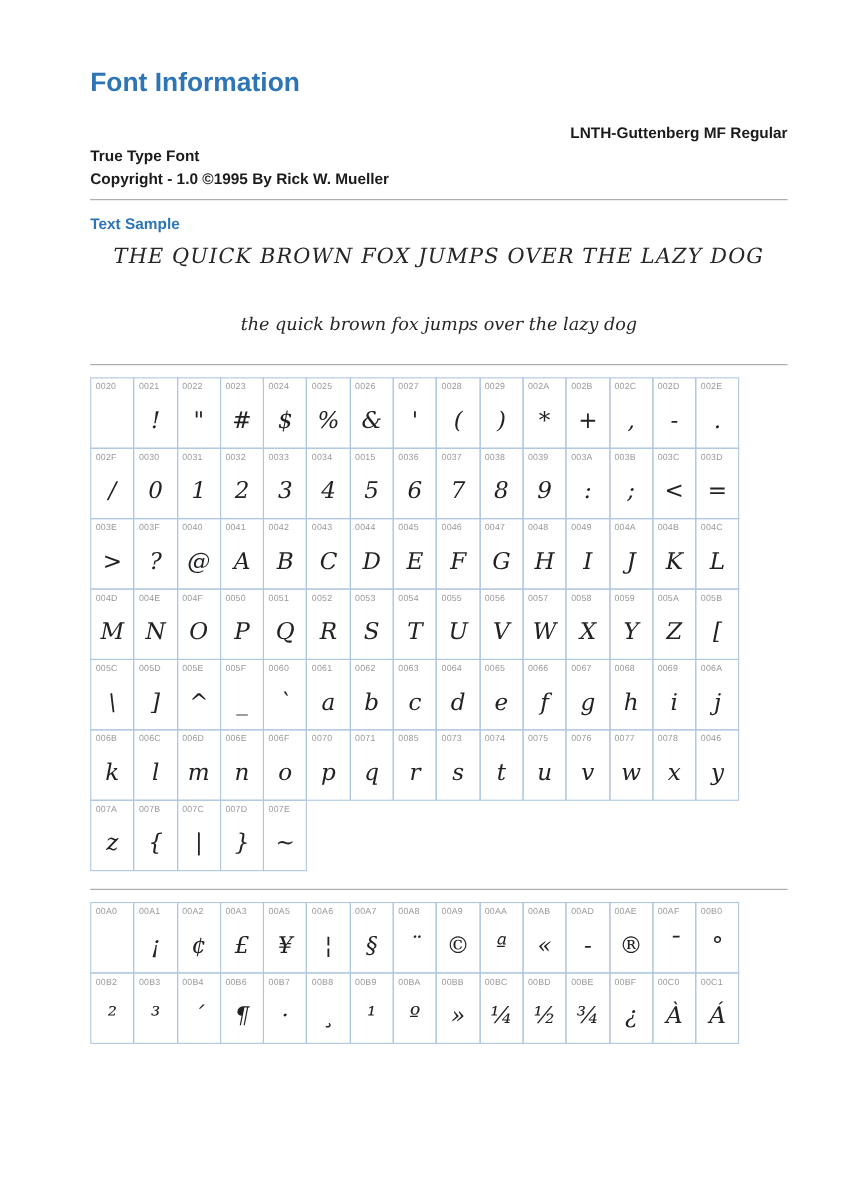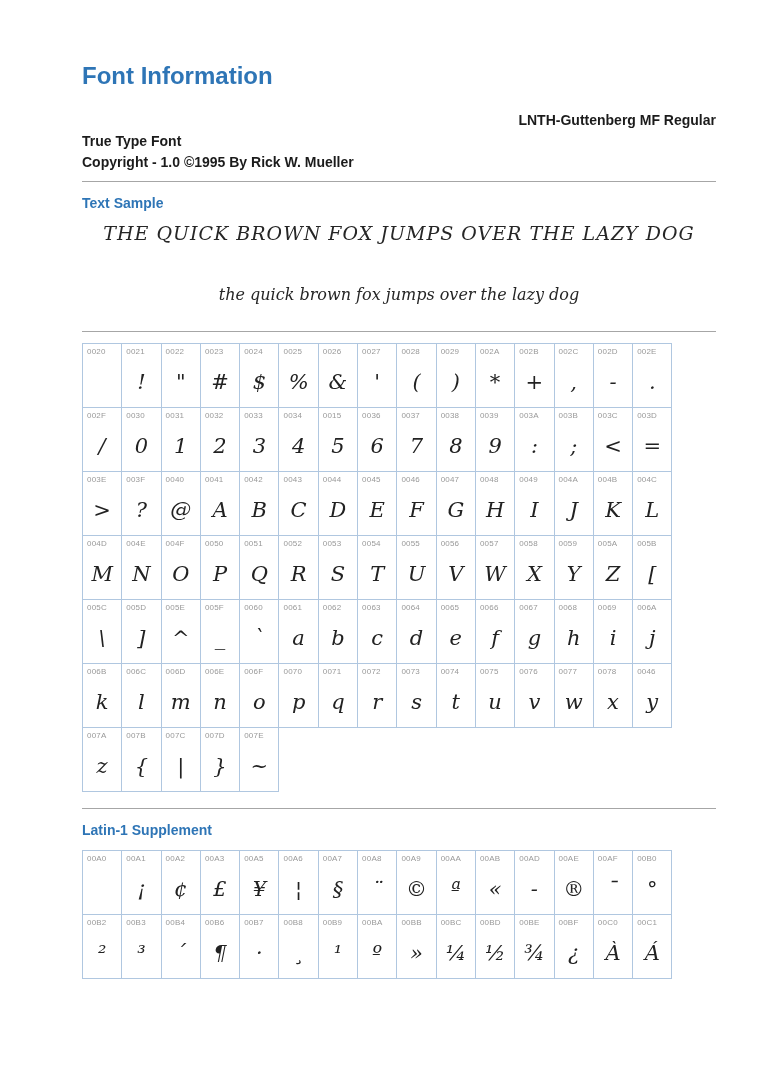--- a/index.html
+++ b/index.html
@@ -437,21 +437,21 @@
         </div>
         <div class="glyph-cell">
           <span class="cell-code">0070</span>
           <span class="cell-glyph">p</span>
         </div>
         <div class="glyph-cell">
           <span class="cell-code">0071</span>
           <span class="cell-glyph">q</span>
         </div>
         <div class="glyph-cell">
-          <span class="cell-code">0072</span>
+          <span class="cell-code">0085</span>
           <span class="cell-glyph">r</span>
         </div>
         <div class="glyph-cell">
           <span class="cell-code">0073</span>
           <span class="cell-glyph">s</span>
         </div>
         <div class="glyph-cell">
           <span class="cell-code">0074</span>
           <span class="cell-glyph">t</span>
         </div>
@@ -495,21 +495,20 @@
         </div>
         <div class="glyph-cell">
           <span class="cell-code">007E</span>
           <span class="cell-glyph">~</span>
         </div>
       </div>
     </div>
 
   <hr class="divider div3">
 
-  <h2 class="section-heading">Latin-1 Supplement</h2>
   <div class="glyph-table">
       <div class="glyph-row">
         <div class="glyph-cell">
           <span class="cell-code">00A0</span>
           <span class="cell-glyph"></span>
         </div>
         <div class="glyph-cell">
           <span class="cell-code">00A1</span>
           <span class="cell-glyph">¡</span>
         </div>

